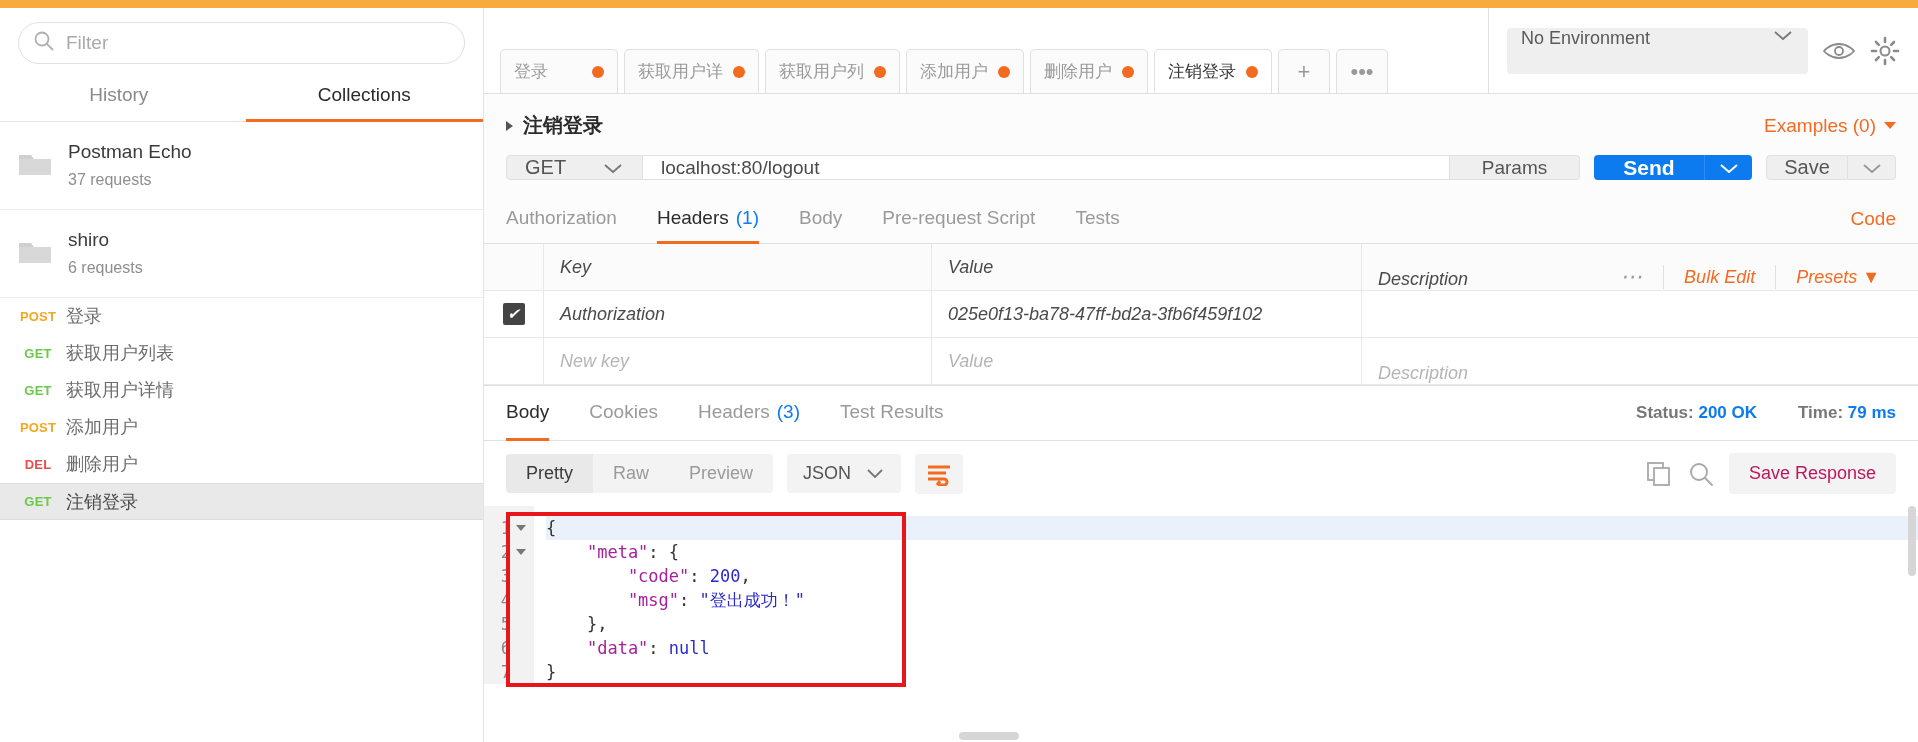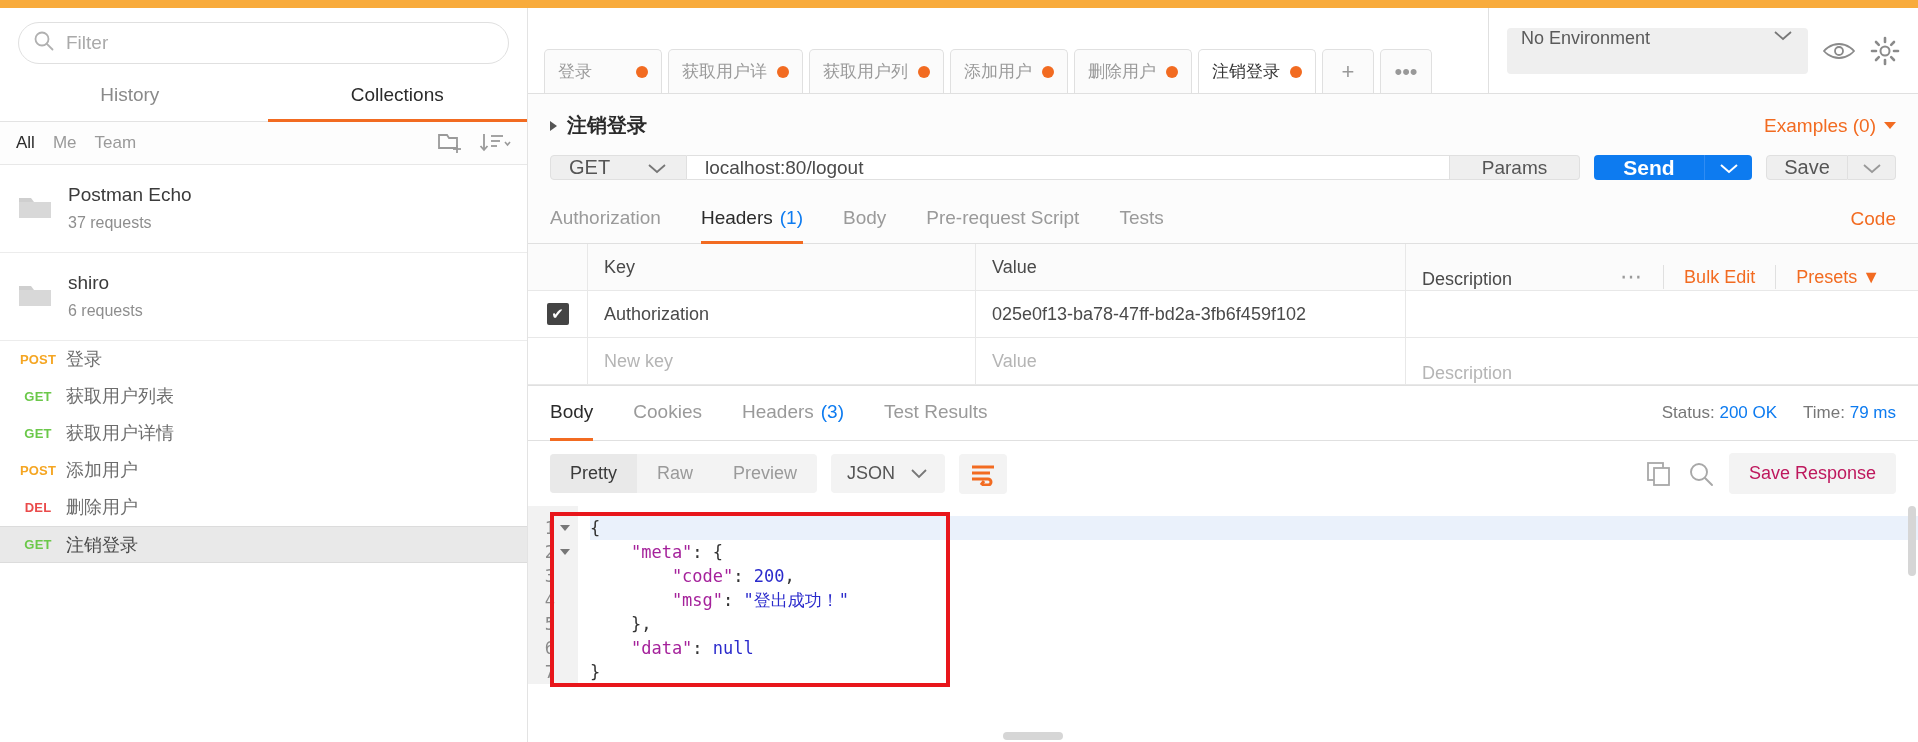--- a/index.html
+++ b/index.html
@@ -9,21 +9,21 @@
     background: #fff; overflow: hidden;
   }
   body { display: flex; flex-direction: column; }
 
   .topbar { height: 8px; background: #f8ab3c; flex: none; }
 
   .app { flex: 1; display: flex; min-height: 0; }
 
   
   .sidebar {
-    width: 528px; flex: none;
+    width: 484px; flex: none;
     border-right: 1px solid #e3e3e3;
     background: #fff; display: flex; flex-direction: column;
     min-height: 0;
   }
   .filter-wrap { padding: 14px 18px 10px 18px; }
   .filter-box {
     height: 42px; border: 1px solid #e0e0e0; border-radius: 22px;
     display: flex; align-items: center; padding: 0 14px; background: #fff;
   }
   .filter-box .mag { margin-right: 11px; flex: none; }
@@ -176,21 +176,21 @@
   .rqtab {
     font-size: 19px; color: #9a9a9a; margin-right: 40px; cursor: pointer;
     height: 100%; display: flex; align-items: center;
     border-bottom: 3px solid transparent; margin-bottom: -1px;
   }
   .rqtab.active { color: #2b2b2b; border-bottom-color: #f26b21; }
   .rqtab .cnt { color: #0d7bf0; margin-left: 7px; }
   .reqtabs .spacer { flex: 1; }
   .code-link { font-size: 19px; color: #f26b21; cursor: pointer; }
 
-  .hdr-table { background: #fff; }
+  .hdr-table { background: #fff; font-style: italic; }
   .hdr-row { display: flex; align-items: center; border-bottom: 1px solid #e8e8e8; height: 47px; }
   .hdr-row.head { background: #fbfbfb; }
   .cb-cell { width: 60px; flex: none; display: flex; align-items: center; justify-content: center; border-right: 1px solid #e8e8e8; height: 100%; }
   .cbx { width: 22px; height: 22px; background: #444; border-radius: 2px; color: #fff; display: flex; align-items: center; justify-content: center; font-size: 15px; cursor: pointer; }
   .c-key { width: 388px; flex: none; padding: 0 16px; border-right: 1px solid #e8e8e8; height: 100%; display: flex; align-items: center; }
   .c-val { width: 430px; flex: none; padding: 0 16px; border-right: 1px solid #e8e8e8; height: 100%; display: flex; align-items: center; }
   .c-desc { flex: 1; padding: 0 16px; height: 100%; display: flex; align-items: flex-end; min-width: 0; }
   .cell-txt { font-size: 18px; color: #4a4a4a; }
   .cell-ph { font-size: 18px; color: #b5b5b5; }
   .cell-hd { font-size: 18px; color: #4a4a4a; }
@@ -204,21 +204,21 @@
     border-top: 1px solid #e0e0e0; border-bottom: 1px solid #e0e0e0; background: #fff;
   }
   .rstab {
     font-size: 19px; color: #9a9a9a; margin-right: 40px; cursor: pointer;
     height: 100%; display: flex; align-items: center;
     border-bottom: 3px solid transparent; margin-bottom: -1px;
   }
   .rstab.active { color: #2b2b2b; border-bottom-color: #f26b21; }
   .rstab .cnt { color: #0d7bf0; margin-left: 7px; }
   .resp-tabs .spacer { flex: 1; }
-  .meta-txt { font-size: 17px; color: #777; margin-left: 26px; }
+  .meta-txt { font-size: 17px; color: #777; margin-left: 41px; font-weight: bold; }
   .meta-val { color: #0d7bf0; }
 
   .resp-toolbar { display: flex; align-items: center; padding: 12px 22px; background: #fff; gap: 14px; }
   .seg { display: flex; background: #f3f3f3; border-radius: 4px; overflow: hidden; }
   .seg-item { padding: 9px 20px; font-size: 18px; color: #9a9a9a; cursor: pointer; }
   .seg-item.active { background: #e9e9e9; color: #3b3b3b; }
   .fmt-sel {
     background: #f3f3f3; border-radius: 4px; padding: 9px 16px;
     font-size: 18px; color: #555; display: flex; align-items: center; gap: 14px; cursor: pointer;
   }
@@ -271,43 +271,20 @@
         </span>
         <input class="filter-input" placeholder="Filter" style="">
       </div>
     </div>
 
     <div class="sb-tabs">
       <div class="sb-tab">History</div>
       <div class="sb-tab active">Collections</div>
     </div>
 
-    <div class="sb-scope">
-      <span class="scope-item active">All</span>
-      <span class="scope-item">Me</span>
-      <span class="scope-item">Team</span>
-      <span class="spacer"></span>
-      <span class="ic">
-        <svg width="28" height="24" viewBox="0 0 28 24">
-            <path d="M2 4h8l2 3h8v10H2z" fill="none" stroke="#9a9a9a" stroke-width="1.8"></path>
-            <line x1="20" y1="14" x2="20" y2="22" stroke="#9a9a9a" stroke-width="1.8"></line>
-            <line x1="16" y1="18" x2="24" y2="18" stroke="#9a9a9a" stroke-width="1.8"></line>
-          </svg>
-      </span>
-      <span class="ic">
-        <svg width="32" height="24" viewBox="0 0 32 24">
-            <line x1="5" y1="3" x2="5" y2="19" stroke="#9a9a9a" stroke-width="1.8"></line>
-            <path d="M1.5 15l3.5 4 3.5-4" fill="none" stroke="#9a9a9a" stroke-width="1.8"></path>
-            <line x1="12" y1="5" x2="24" y2="5" stroke="#9a9a9a" stroke-width="1.8"></line>
-            <line x1="12" y1="10" x2="21" y2="10" stroke="#9a9a9a" stroke-width="1.8"></line>
-            <line x1="12" y1="15" x2="18" y2="15" stroke="#9a9a9a" stroke-width="1.8"></line>
-            <path d="M26 11l2.5 3 2.5-3" fill="none" stroke="#9a9a9a" stroke-width="1.6"></path>
-          </svg>
-      </span>
-    </div>
 
     <div class="collection">
       <span>
         <svg width="34" height="26" viewBox="0 0 34 26">
             <path d="M1 4h12l3 4h17v16H1z" fill="#cfcfcf"></path>
             <path d="M1 8h32v16H1z" fill="#d8d8d8"></path>
           </svg>
       </span>
       <span class="coll-text">
         <div class="name">Postman Echo</div>

